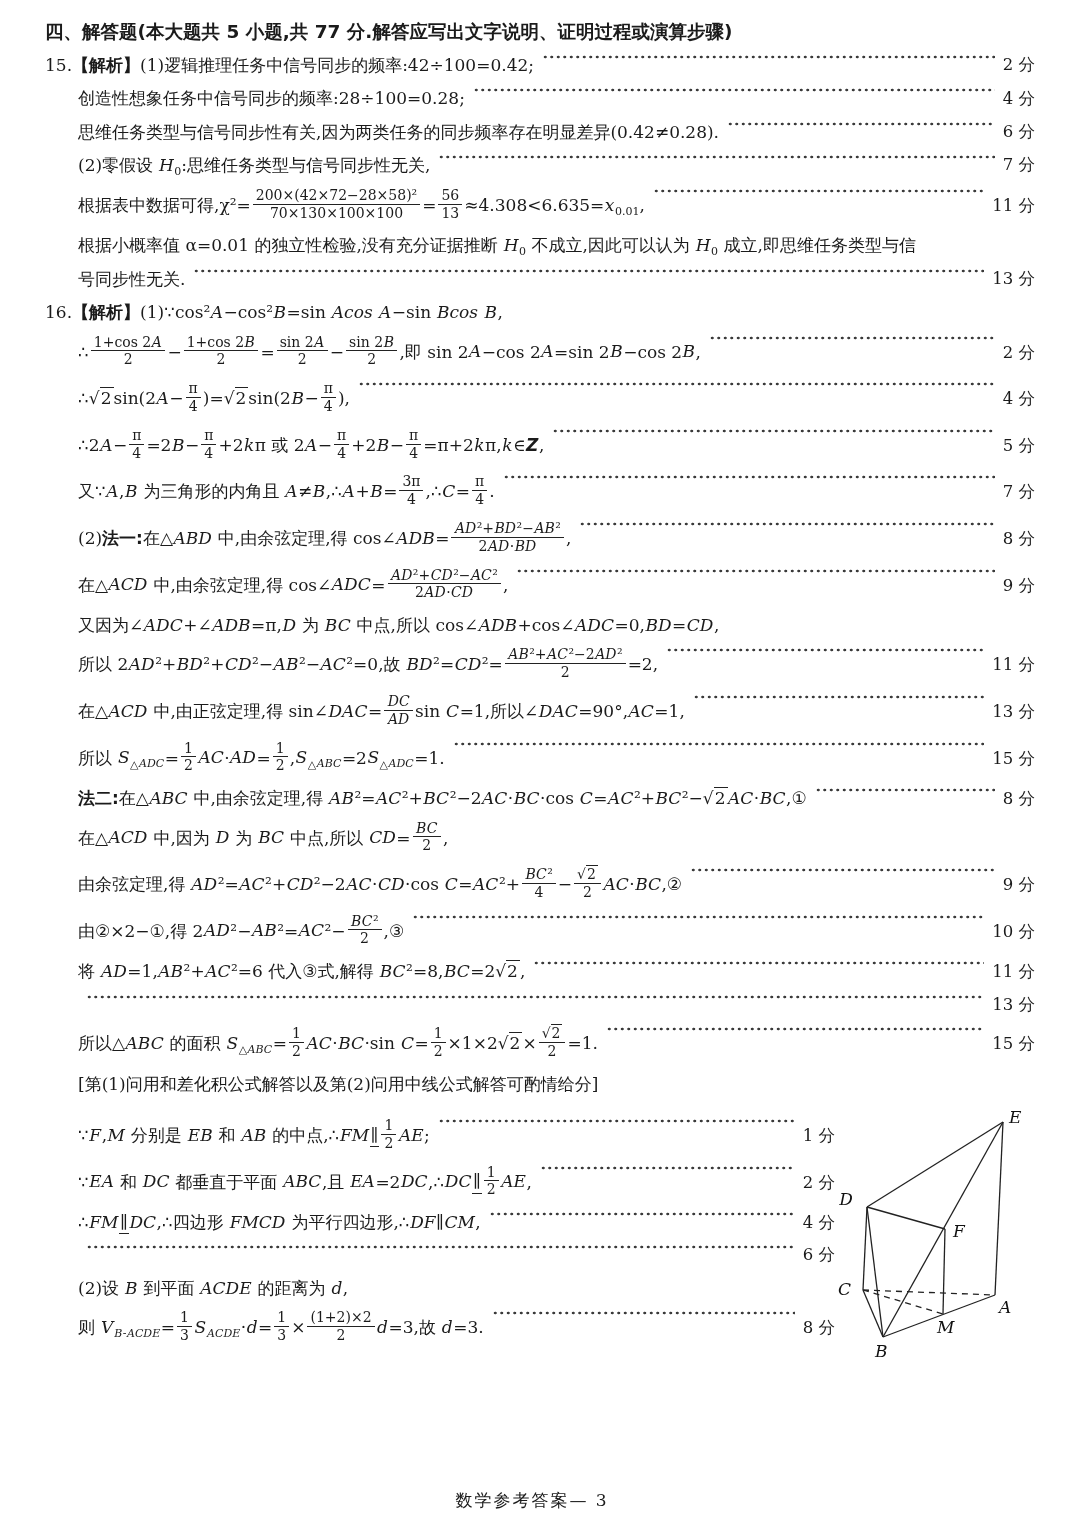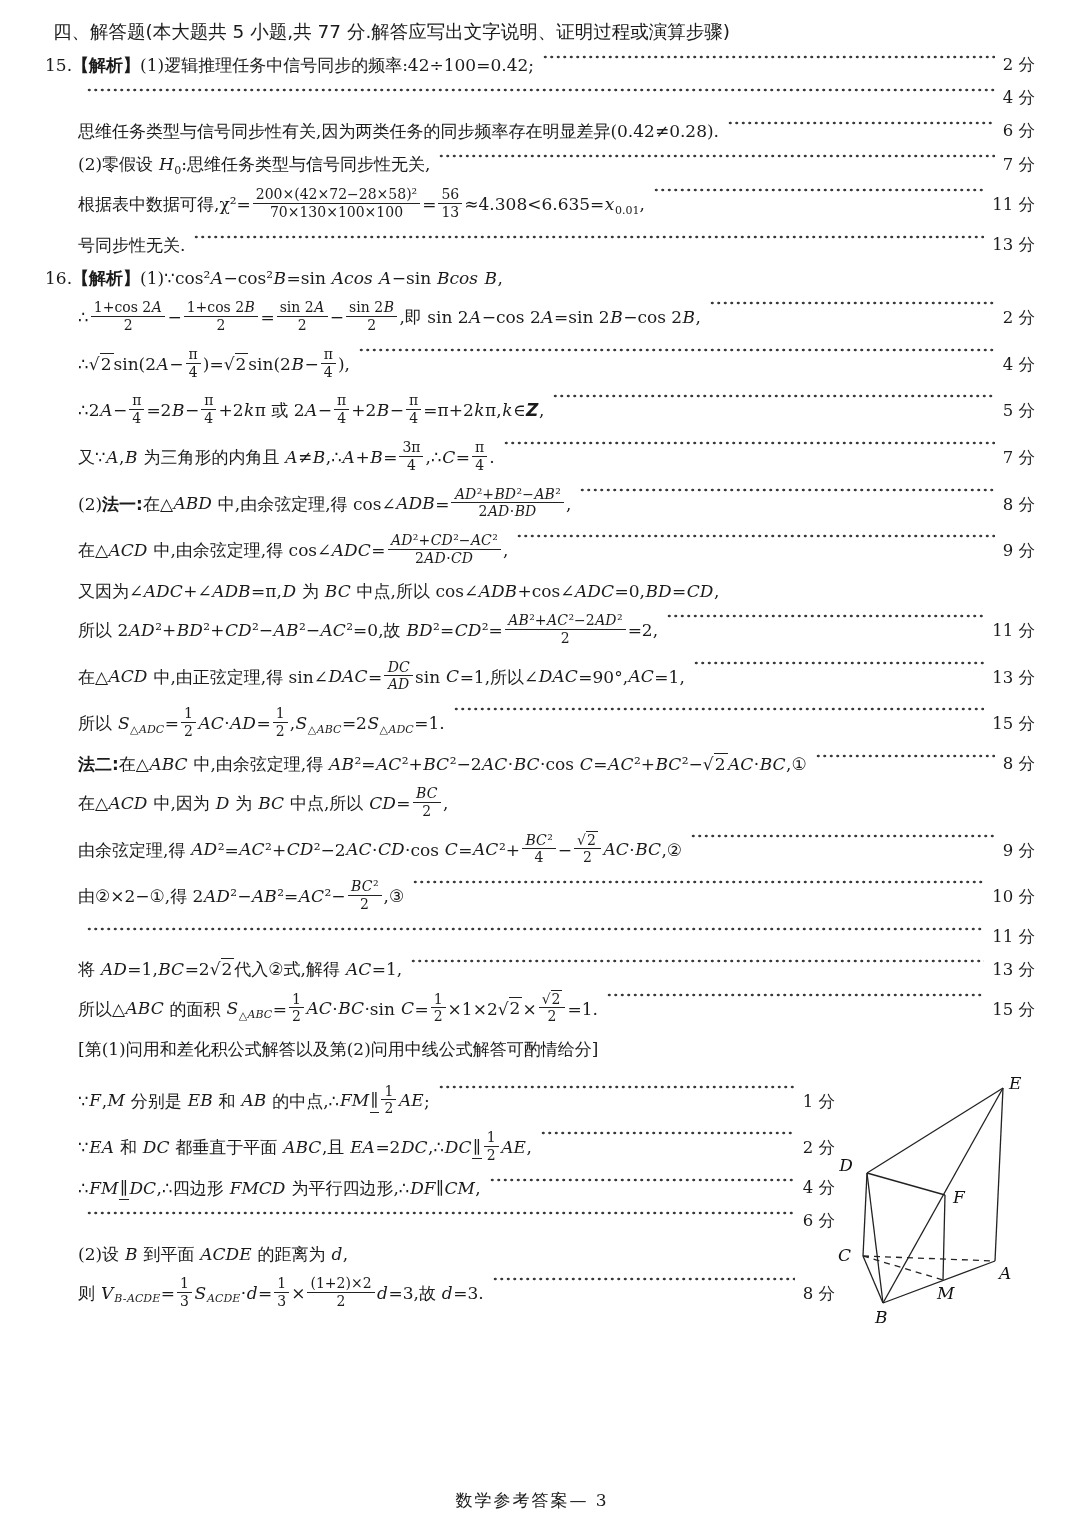--- a/index.html
+++ b/index.html
@@ -3,21 +3,21 @@
 <meta charset="utf-8">
 <style>
   html,body{margin:0;padding:0}
   body{
     width:1080px;height:1527px;overflow:hidden;
     background:#ffffff;color:#1b1b1b;
     font-family:"DejaVu Serif","DejaVu Sans",serif;
     font-size:17px;line-height:1.25;
   }
   .page{box-sizing:border-box;width:100%;height:100%;padding:16px 45px 10px 45px;position:relative}
-  .heading{font-weight:normal;font-size:18.5px;margin:4px 0 12px 8px;font-family:"DejaVu Sans","DejaVu Serif",sans-serif}
+  .heading{font-weight:bold;font-size:18.5px;margin:4px 0 12px 0;font-family:"DejaVu Sans","DejaVu Serif",sans-serif}
   b{font-family:"DejaVu Sans","DejaVu Serif",sans-serif}
   .sec{margin:0 0 6px 0}
   .line{display:flex;align-items:center;margin:12px 0}
   .ind0{margin-left:0}
   .ind1{margin-left:33px}
   .c{min-width:0}
   i{font-style:italic;padding:0 .5px}
   sub{font-size:11px;vertical-align:-0.35em;line-height:1}
   .fr{display:inline-block;vertical-align:middle;text-align:center;font-size:14px;line-height:1.2;margin:0 2px;transform:translateY(-2px)}
   .nu{display:block;border-bottom:1.3px solid #222;padding:0 3px}
@@ -45,37 +45,41 @@
 
   <div class="heading">四、解答题(本大题共 5 小题,共 77 分.解答应写出文字说明、证明过程或演算步骤)</div>
 
   <div class="sec" id="sec15">
       <div class="line ind0">
         <span class="c">15.<b>【解析】</b>(1)逻辑推理任务中信号同步的频率:42÷100=0.42;</span>
         <span class="lead"></span>
         <span class="score">2 分</span>
       </div>
       <div class="line ind1">
+        <span class="c">创造性想象任务中信号同步的频率:28÷100=0.28;</span>
         <span class="lead"></span>
         <span class="score">4 分</span>
       </div>
       <div class="line ind1">
         <span class="c">思维任务类型与信号同步性有关,因为两类任务的同步频率存在明显差异(0.42≠0.28).</span>
         <span class="lead"></span>
         <span class="score">6 分</span>
       </div>
       <div class="line ind1">
         <span class="c">(2)零假设 <i>H</i><sub>0</sub>:思维任务类型与信号同步性无关,</span>
         <span class="lead"></span>
         <span class="score">7 分</span>
       </div>
       <div class="line ind1">
         <span class="c">根据表中数据可得,χ²=<span class="fr"><span class="nu">200×(42×72−28×58)²</span><span class="de">70×130×100×100</span></span>=<span class="fr"><span class="nu">56</span><span class="de">13</span></span>≈4.308&lt;6.635=<i>x</i><sub>0.01</sub>,</span>
         <span class="lead"></span>
         <span class="score">11 分</span>
+      </div>
+      <div class="line ind1">
+        <span class="c">根据小概率值 α=0.01 的独立性检验,没有充分证据推断 <i>H</i><sub>0</sub> 不成立,因此可以认为 <i>H</i><sub>0</sub> 成立,即思维任务类型与信</span>
       </div>
       <div class="line ind1">
         <span class="c">号同步性无关.</span>
         <span class="lead"></span>
         <span class="score">13 分</span>
       </div>
     </div>
 
   <div class="sec" id="sec16">
       <div class="line ind0">
@@ -141,25 +145,25 @@
         <span class="c">由余弦定理,得 <i>AD</i>²=<i>AC</i>²+<i>CD</i>²−2<i>AC</i>·<i>CD</i>·cos <i>C</i>=<i>AC</i>²+<span class="fr"><span class="nu"><i>BC</i>²</span><span class="de">4</span></span>−<span class="fr"><span class="nu"><span class="sq">√<span class="sqi">2</span></span></span><span class="de">2</span></span><i>AC</i>·<i>BC</i>,②</span>
         <span class="lead"></span>
         <span class="score">9 分</span>
       </div>
       <div class="line ind1">
         <span class="c">由②×2−①,得 2<i>AD</i>²−<i>AB</i>²=<i>AC</i>²−<span class="fr"><span class="nu"><i>BC</i>²</span><span class="de">2</span></span>,③</span>
         <span class="lead"></span>
         <span class="score">10 分</span>
       </div>
       <div class="line ind1">
+        <span class="c">将 <i>AD</i>=1,<i>AB</i>²+<i>AC</i>²=6 代入③式,解得 <i>BC</i>²=8,<i>BC</i>=2<span class="sq">√<span class="sqi">2</span></span>,</span>
         <span class="lead"></span>
         <span class="score">11 分</span>
       </div>
       <div class="line ind1">
-        <span class="c">将 <i>AD</i>=1,<i>BC</i>=2<span class="sq">√<span class="sqi">2</span></span>代入②式,解得 <i>AC</i>=1,</span>
         <span class="lead"></span>
         <span class="score">13 分</span>
       </div>
       <div class="line ind1">
         <span class="c">所以△<i>ABC</i> 的面积 <i>S</i><sub>△<i>ABC</i></sub>=<span class="fr"><span class="nu">1</span><span class="de">2</span></span><i>AC</i>·<i>BC</i>·sin <i>C</i>=<span class="fr"><span class="nu">1</span><span class="de">2</span></span>×1×2<span class="sq">√<span class="sqi">2</span></span>×<span class="fr"><span class="nu"><span class="sq">√<span class="sqi">2</span></span></span><span class="de">2</span></span>=1.</span>
         <span class="lead"></span>
         <span class="score">15 分</span>
       </div>
       <div class="line ind1">
         <span class="c">[第(1)问用和差化积公式解答以及第(2)问用中线公式解答可酌情给分]</span>

